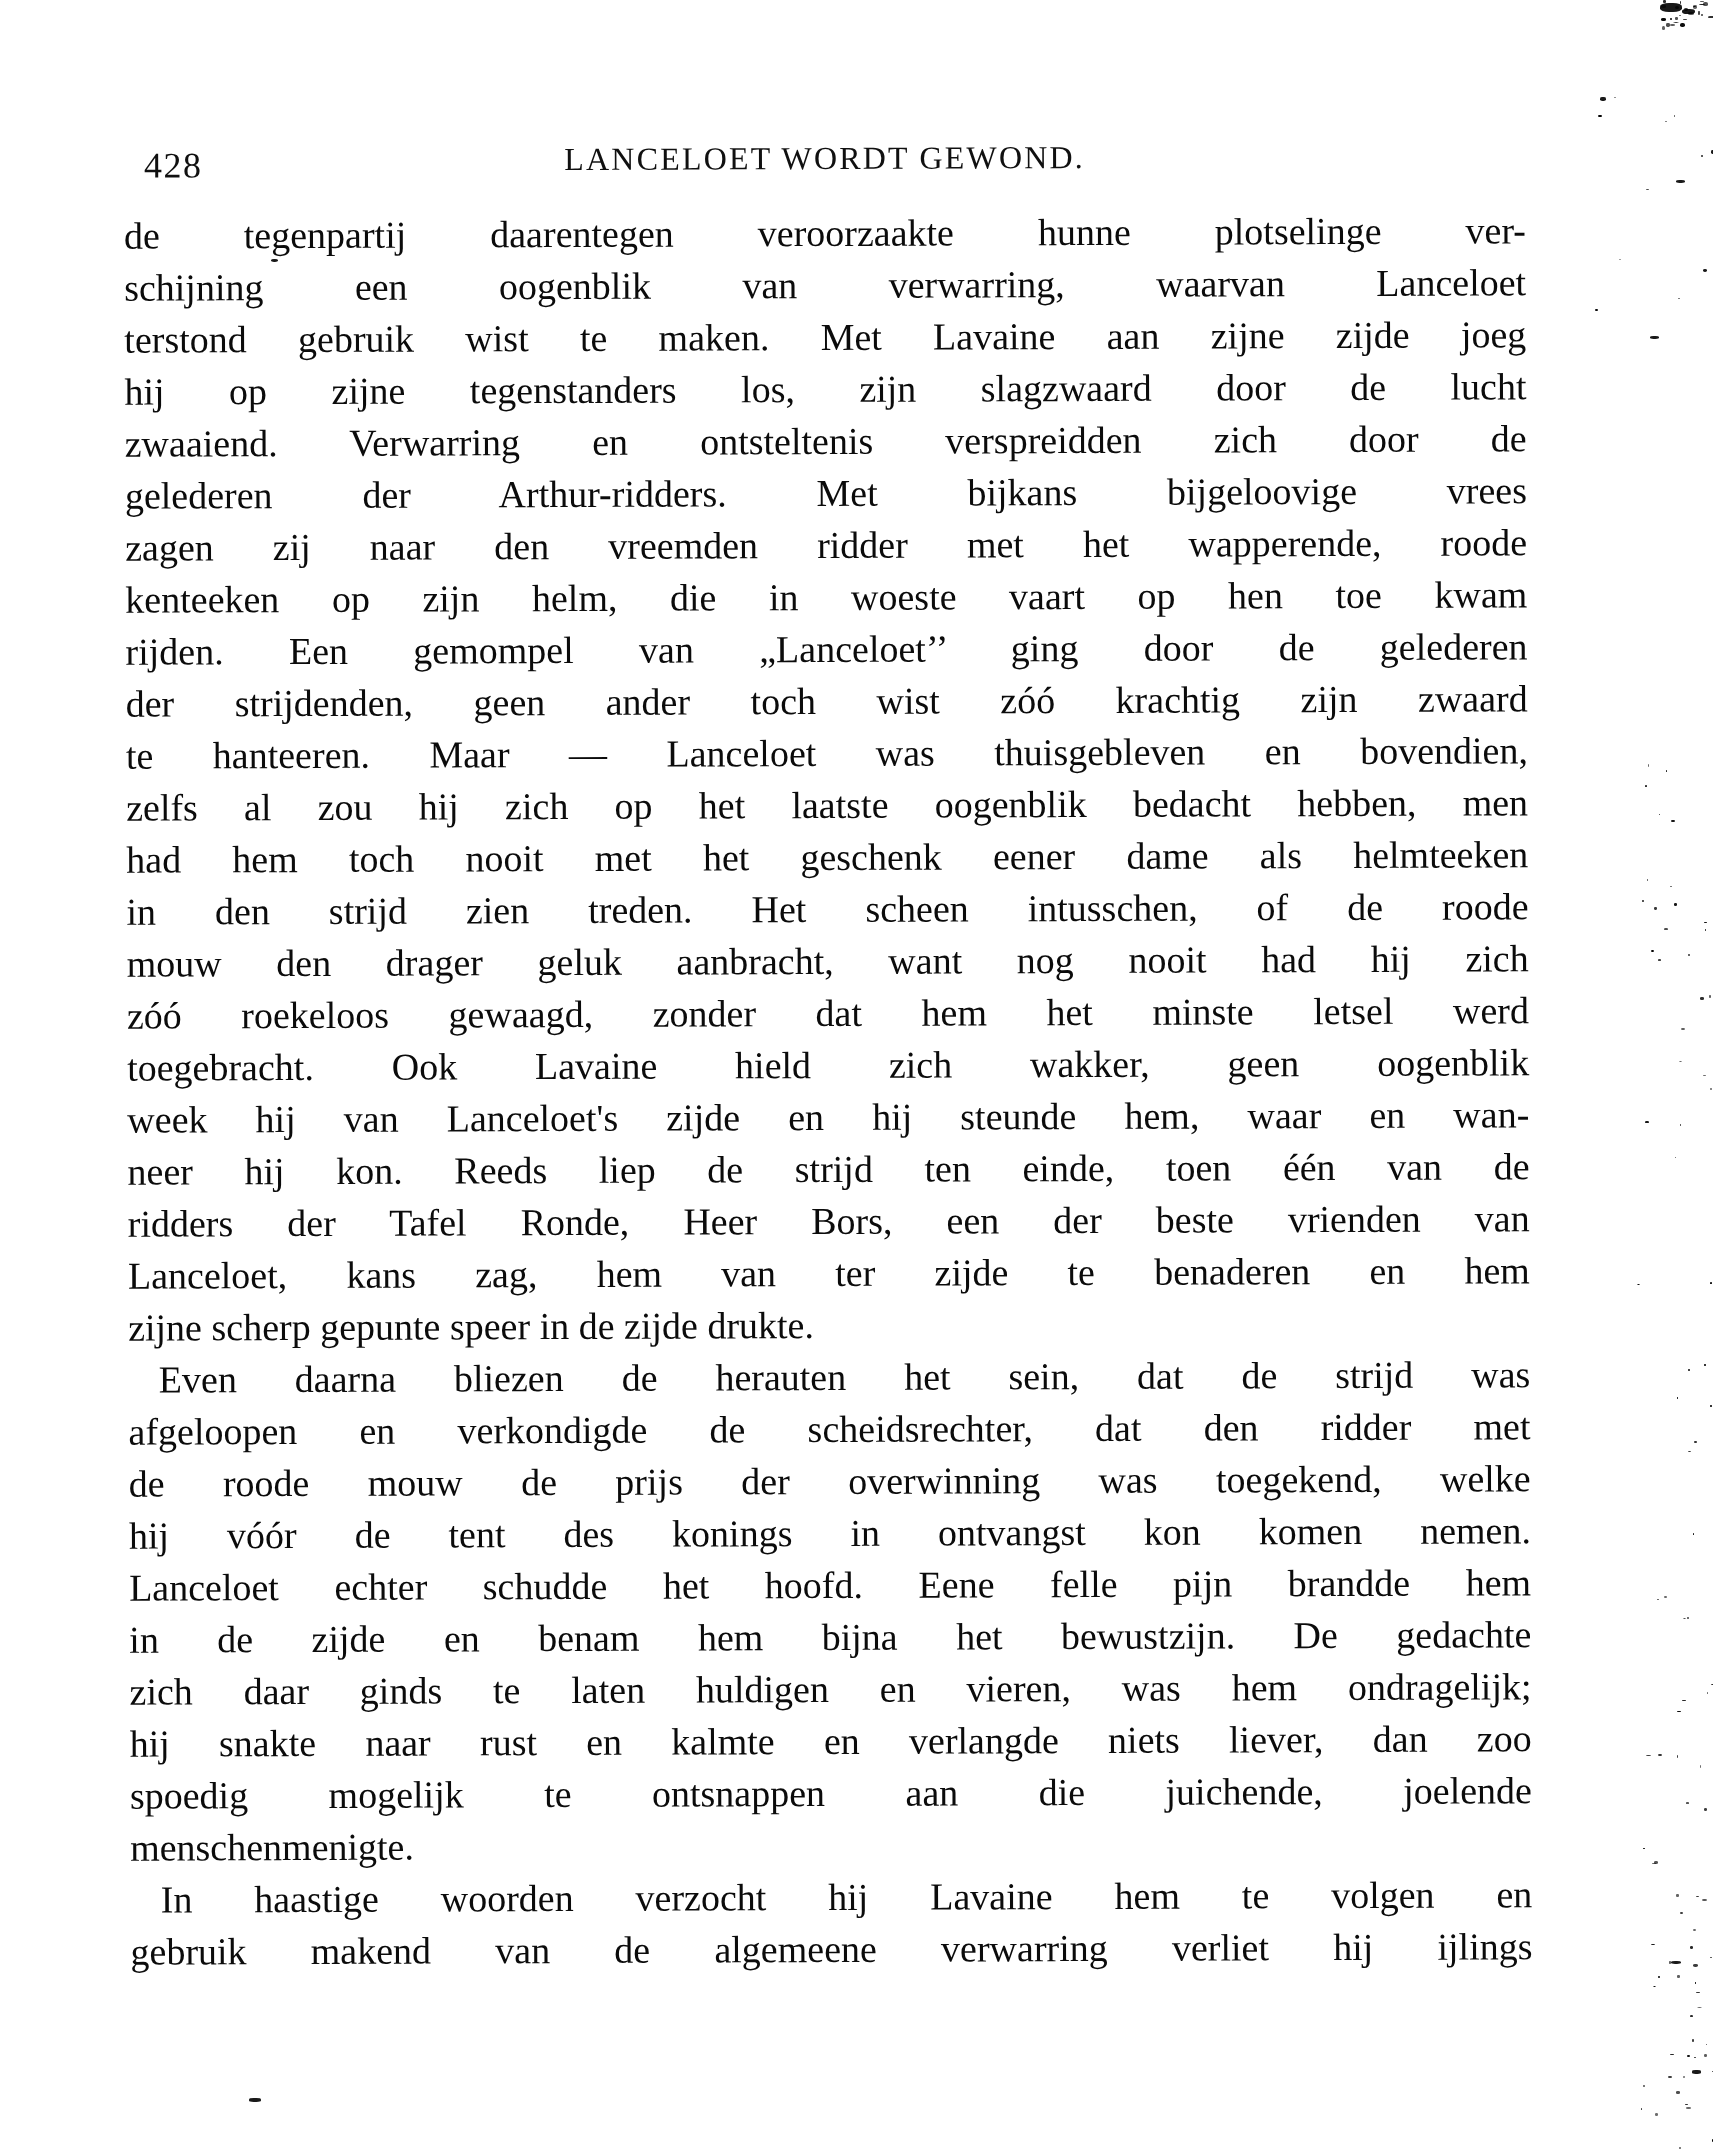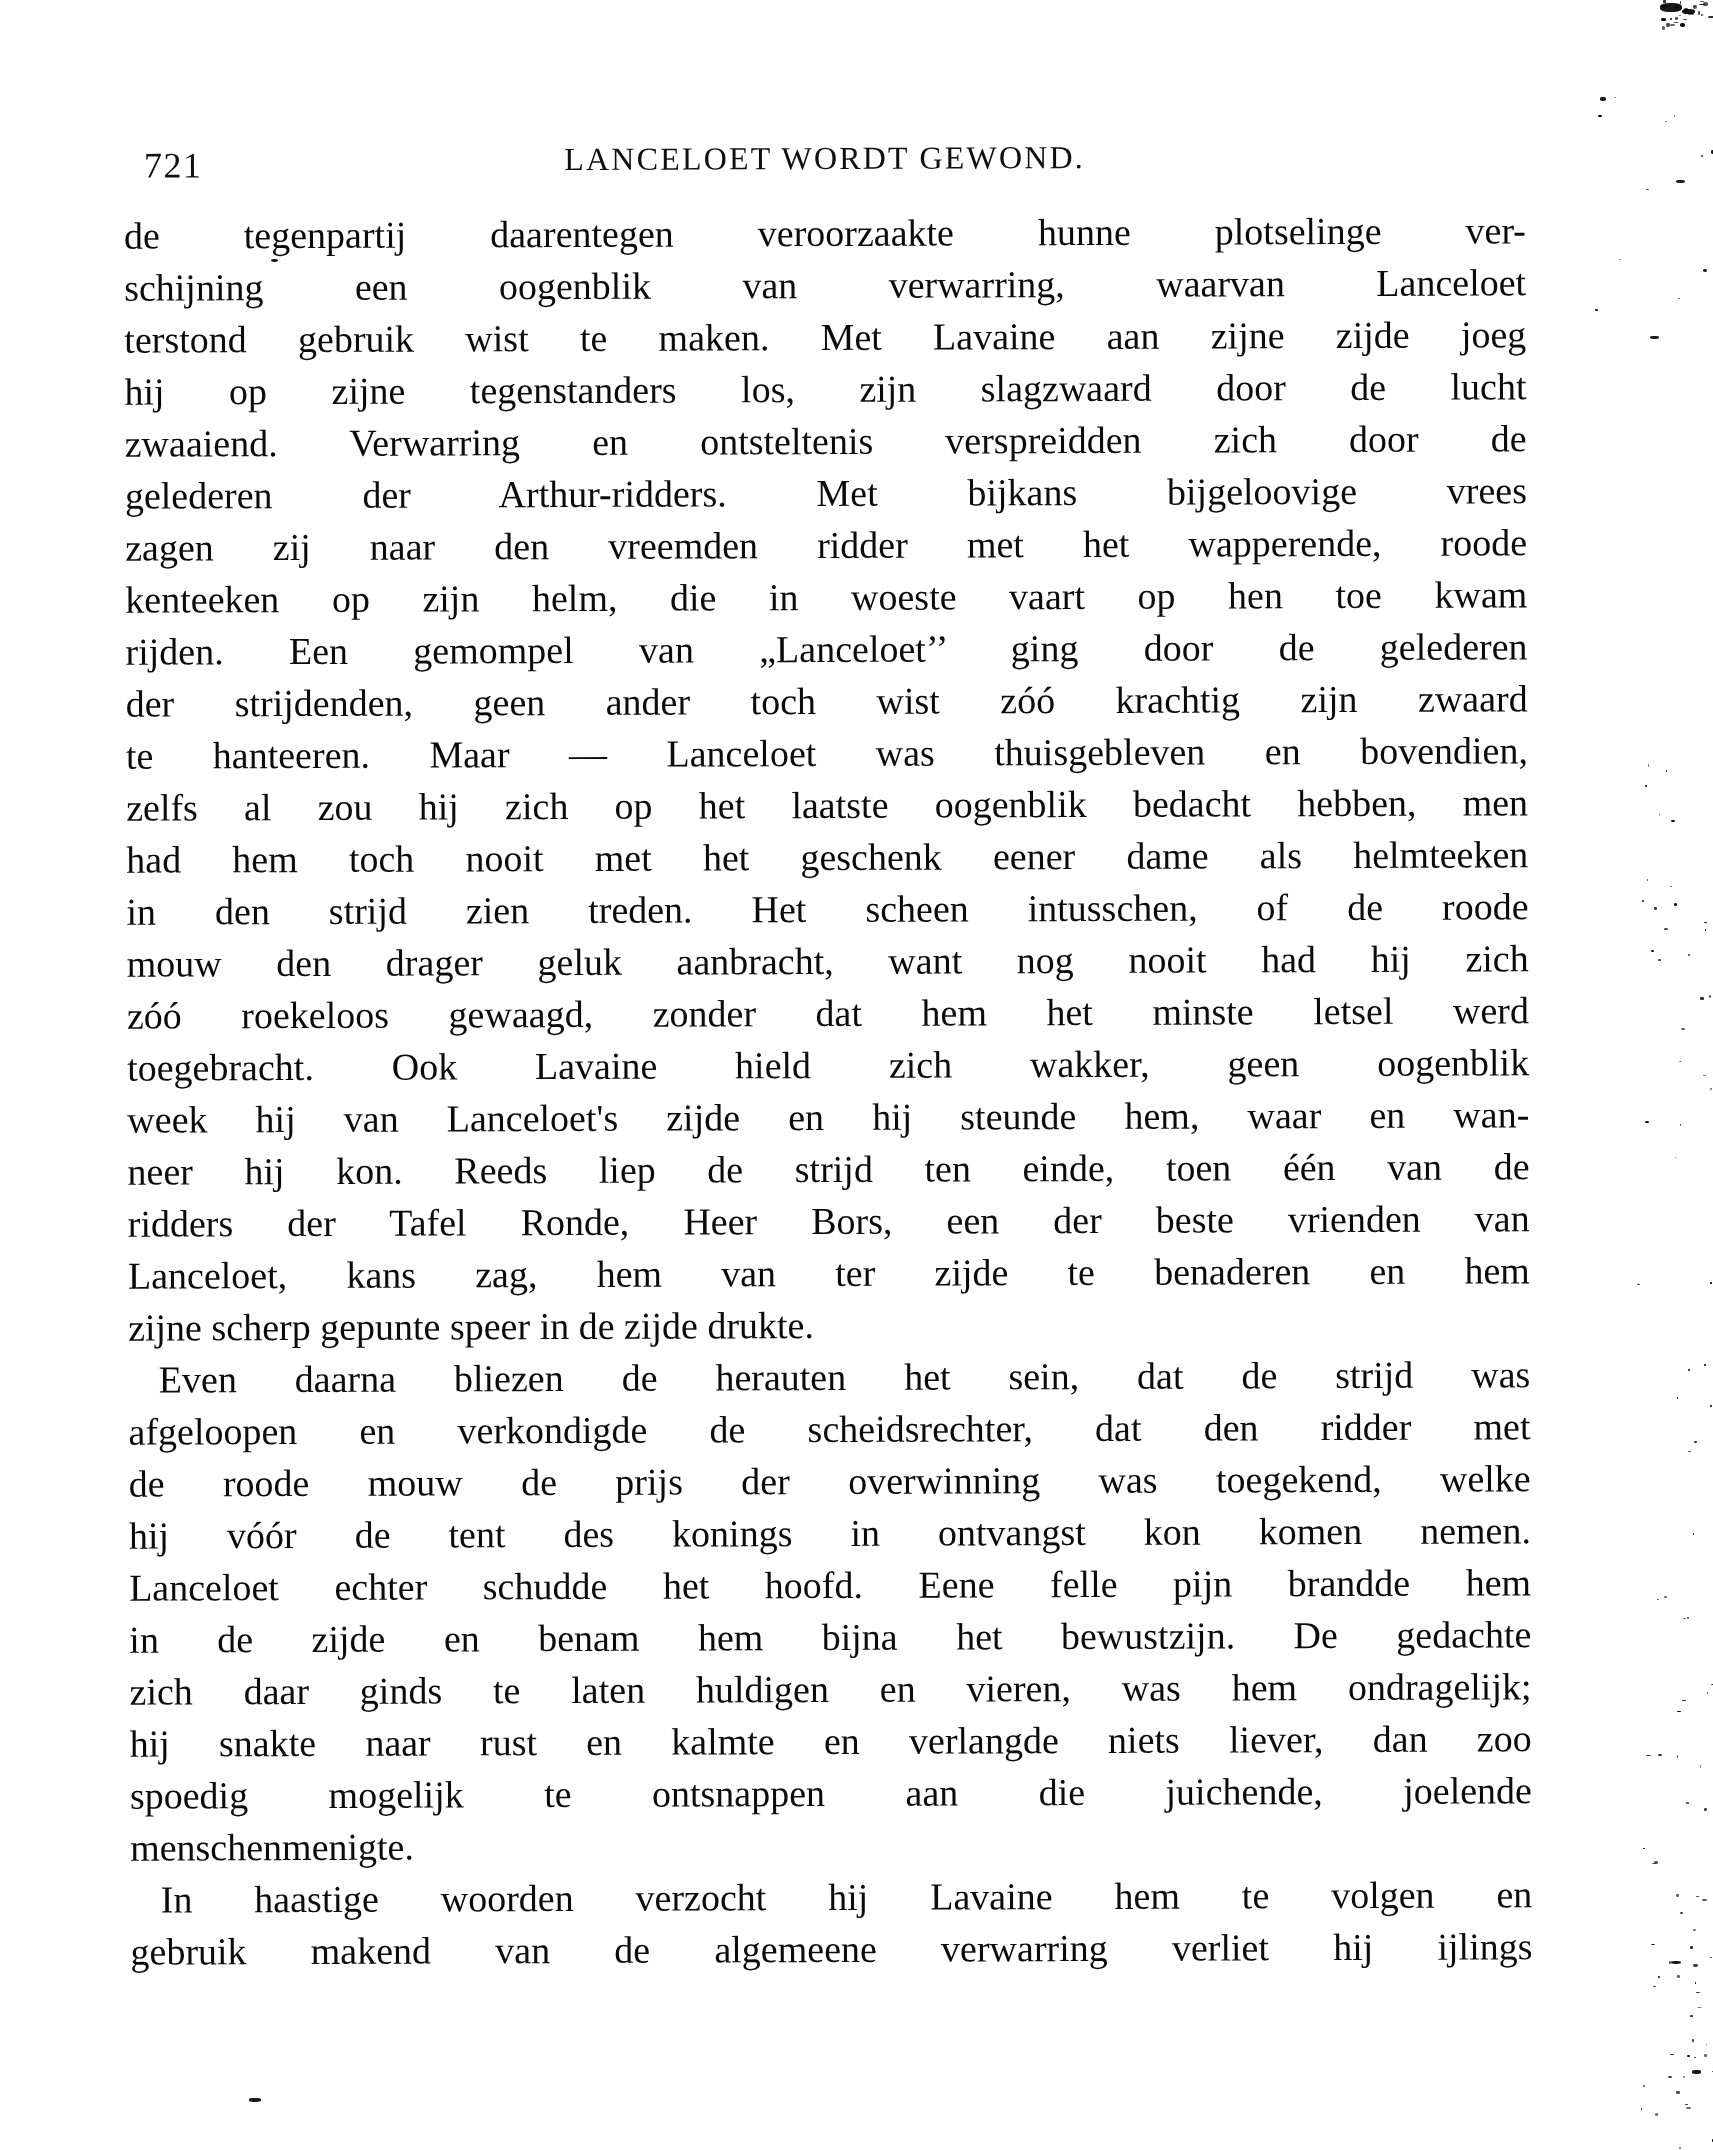--- a/index.html
+++ b/index.html
@@ -63,21 +63,21 @@
     background: #000;
     border-radius: 40%;
   }
 </style>
 </head>
 <body>
 
 <div class="page">
   <div class="content-rot">
     <header class="page-header">
-      <span class="page-number">721</span>
+      <span class="page-number">428</span>
       <span class="running-title">LANCELOET WORDT GEWOND.</span>
     </header>
     <main class="body-text" id="body-text">
         <div class="line">de tegenpartij daarentegen veroorzaakte hunne plotselinge ver-</div>
         <div class="line">schijning een oogenblik van verwarring, waarvan Lanceloet</div>
         <div class="line">terstond gebruik wist te maken. Met Lavaine aan zijne zijde joeg</div>
         <div class="line">hij op zijne tegenstanders los, zijn slagzwaard door de lucht</div>
         <div class="line">zwaaiend. Verwarring en ontsteltenis verspreidden zich door de</div>
         <div class="line">gelederen der Arthur-ridders. Met bijkans bijgeloovige vrees</div>
         <div class="line">zagen zij naar den vreemden ridder met het wapperende, roode</div>

